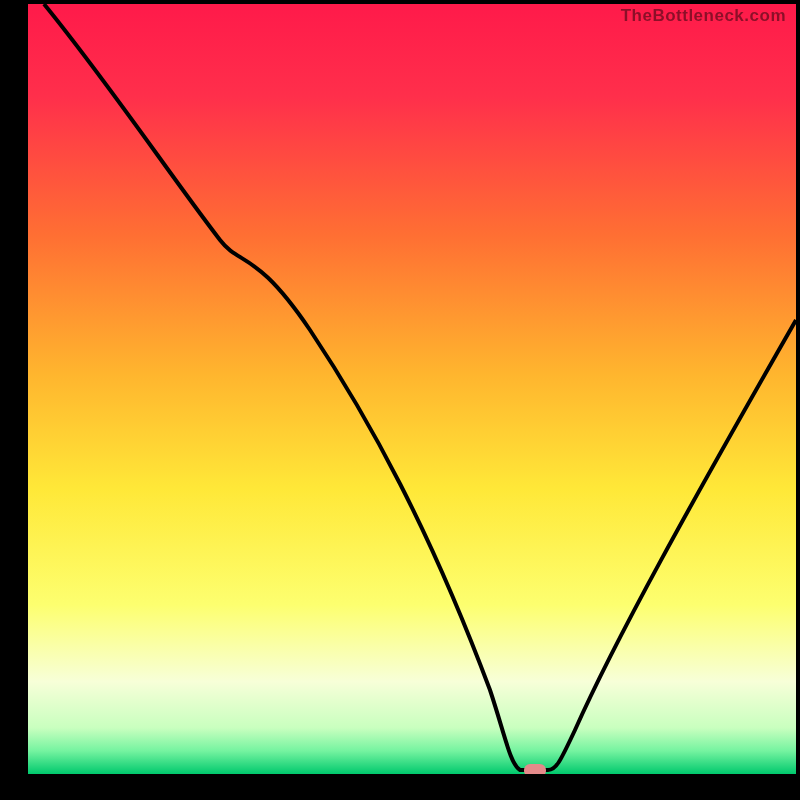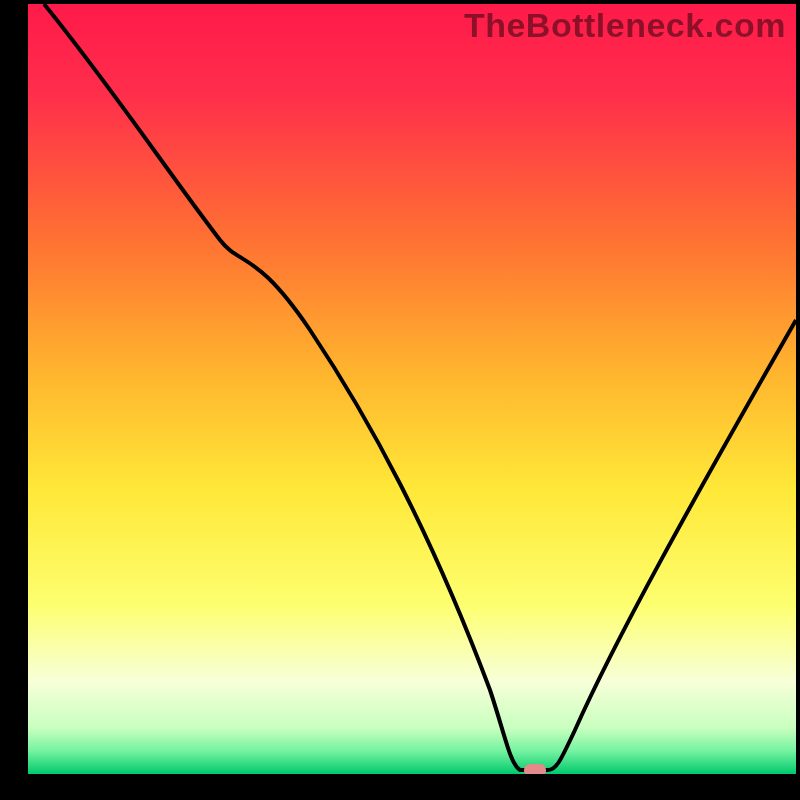--- a/index.html
+++ b/index.html
@@ -1,19 +1,19 @@
 <!DOCTYPE html>
 <html><head>
 <meta charset="utf-8">
 <style>
   html,body{margin:0;padding:0;width:800px;height:800px;overflow:hidden;background:#000;}
   .stage{position:relative;width:800px;height:800px;background:#000;}
   .watermark{
     position:absolute;top:6px;right:14px;
-    font-family:Arial,Helvetica,sans-serif;font-size:34px;
+    font-family:Arial,Helvetica,sans-serif;font-size:17px;
     color:rgba(0,0,0,0.45);font-weight:600;letter-spacing:0.5px;
     pointer-events:none;
   }
   svg{display:block;}
 </style>
 </head>
 <body>
 
 <div class="stage">
 

